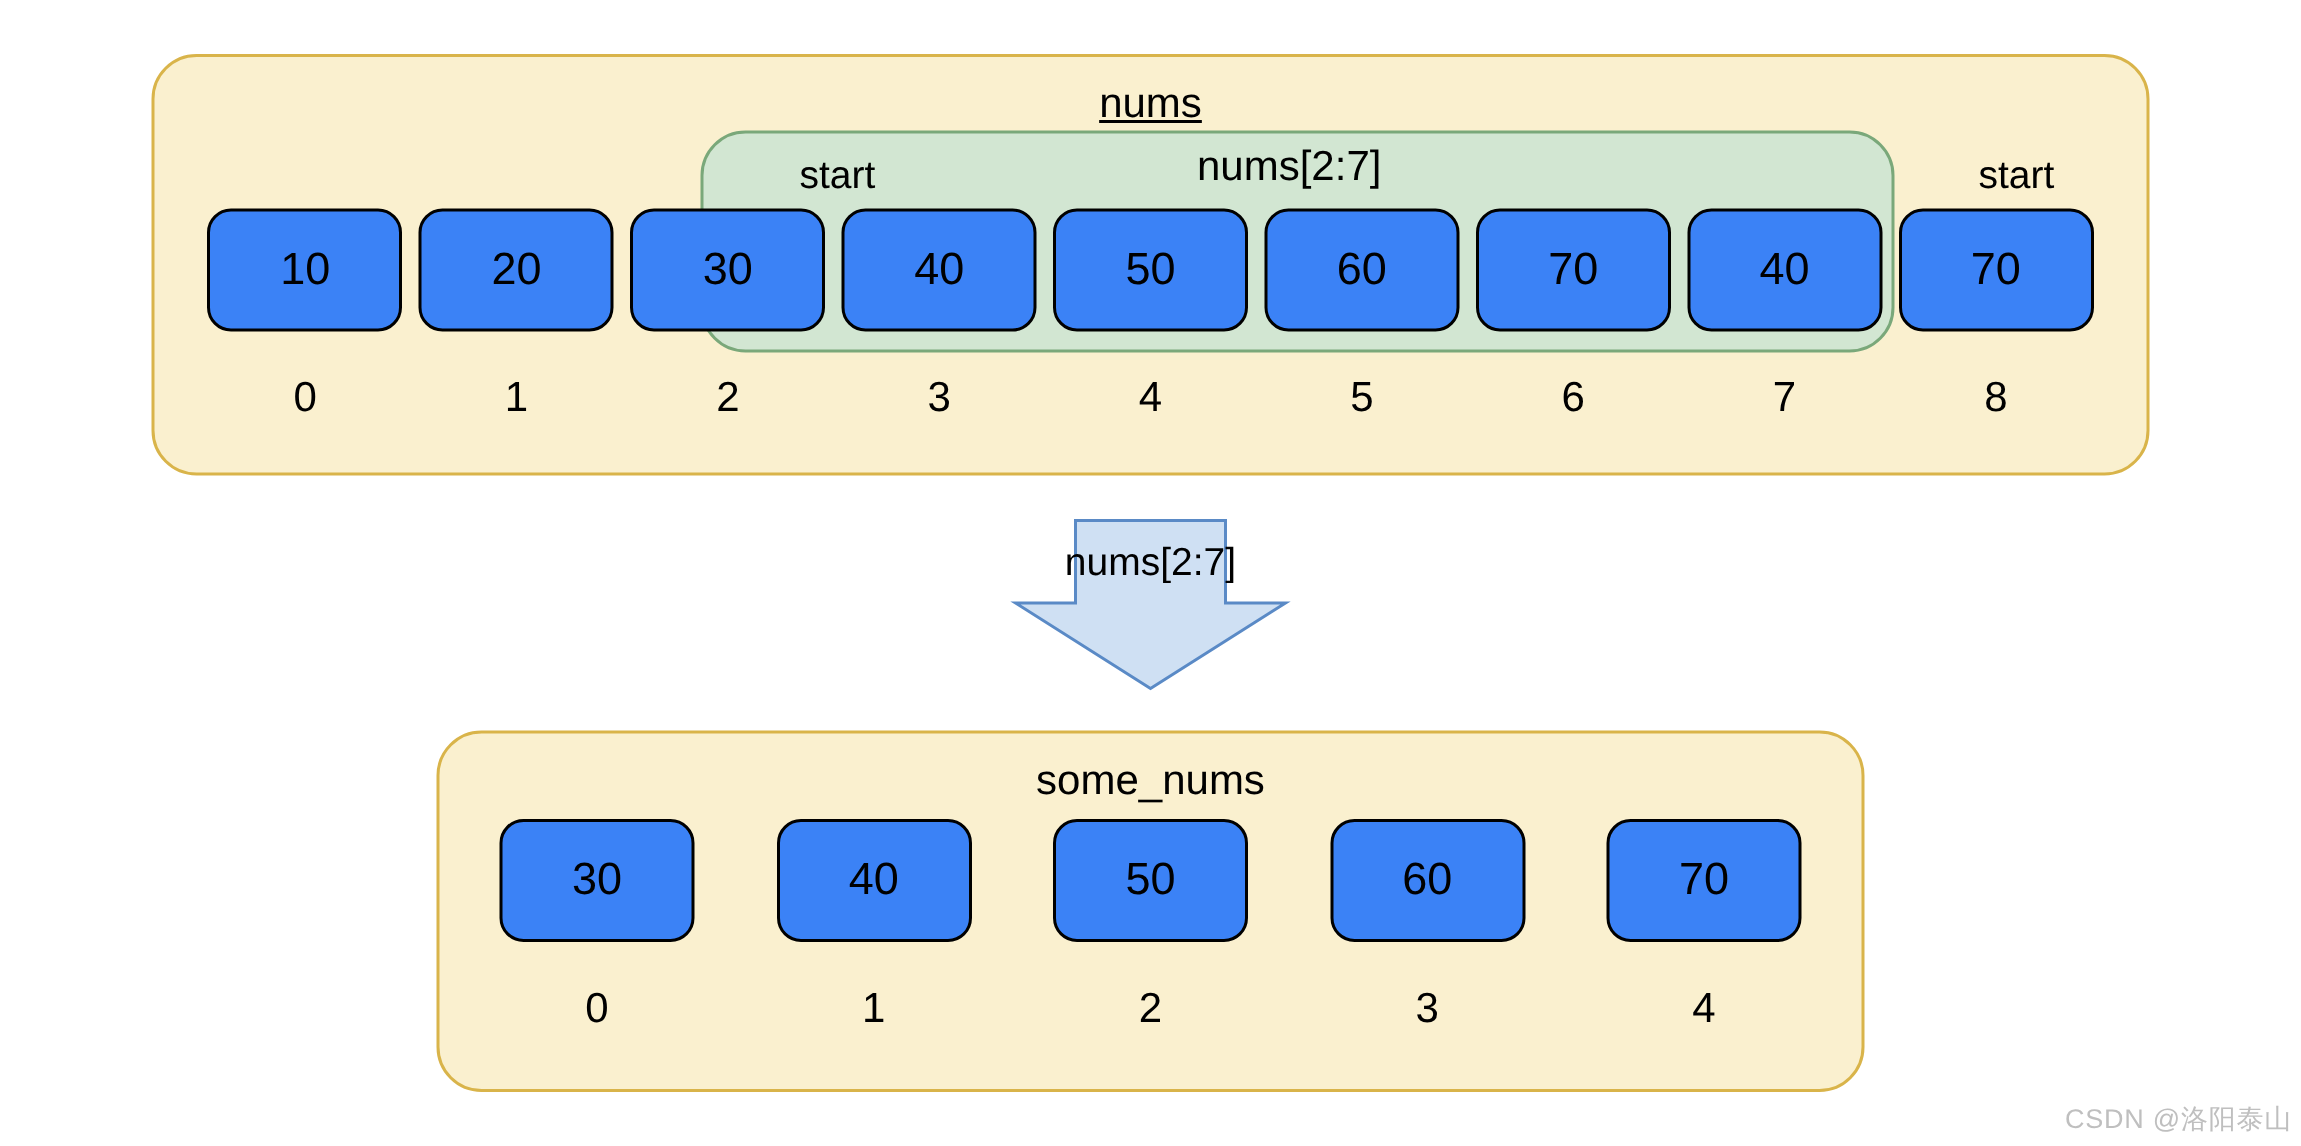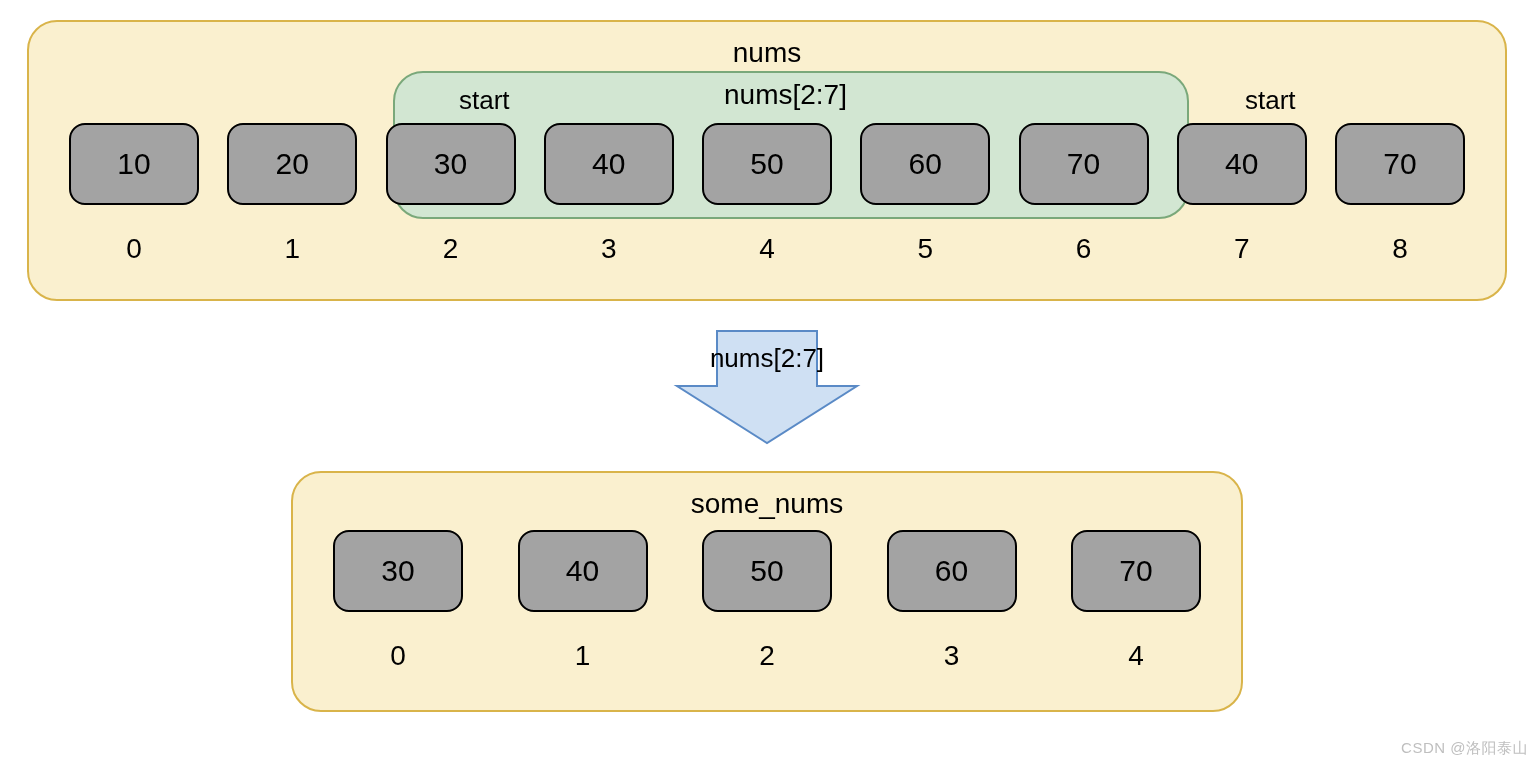--- a/index.html
+++ b/index.html
@@ -19,37 +19,38 @@
     padding: 15px 30px 20px 30px;
     position: relative;
   }
   .container-title {
     text-align: center;
     font-size: 28px;
     margin-bottom: 10px;
     color: #000;
   }
   .nums-container {
-    width: 1480px;
-    margin: 0 auto;
+    width: 1332px;
+    margin: 16px auto;
+    text-decoration: underline;
   }
   .row {
     display: flex;
     justify-content: space-between;
     align-items: center;
     position: relative;
   }
   .cell-col {
     display: flex;
     flex-direction: column;
     align-items: center;
     width: 150px;
   }
   .cell {
-    background: #a3a3a3;
+    background: #3b82f6;
     border: 2px solid #000;
     border-radius: 16px;
     width: 130px;
     height: 82px;
     display: flex;
     align-items: center;
     justify-content: center;
     font-size: 30px;
     color: #000;
     z-index: 2;
@@ -83,21 +84,21 @@
     position: relative;
   }
   .some-nums-container {
     width: 952px;
     margin: 0 auto;
   }
   .watermark {
     position: absolute;
     right: 6px;
     bottom: 6px;
-    font-size: 15px;
+    font-size: 18px;
     color: #bfbfbf;
     letter-spacing: 0.5px;
   }
 </style>
 </head>
 <body>
 
 <div class="outer-container nums-container">
   <div class="container-title">nums</div>
 

